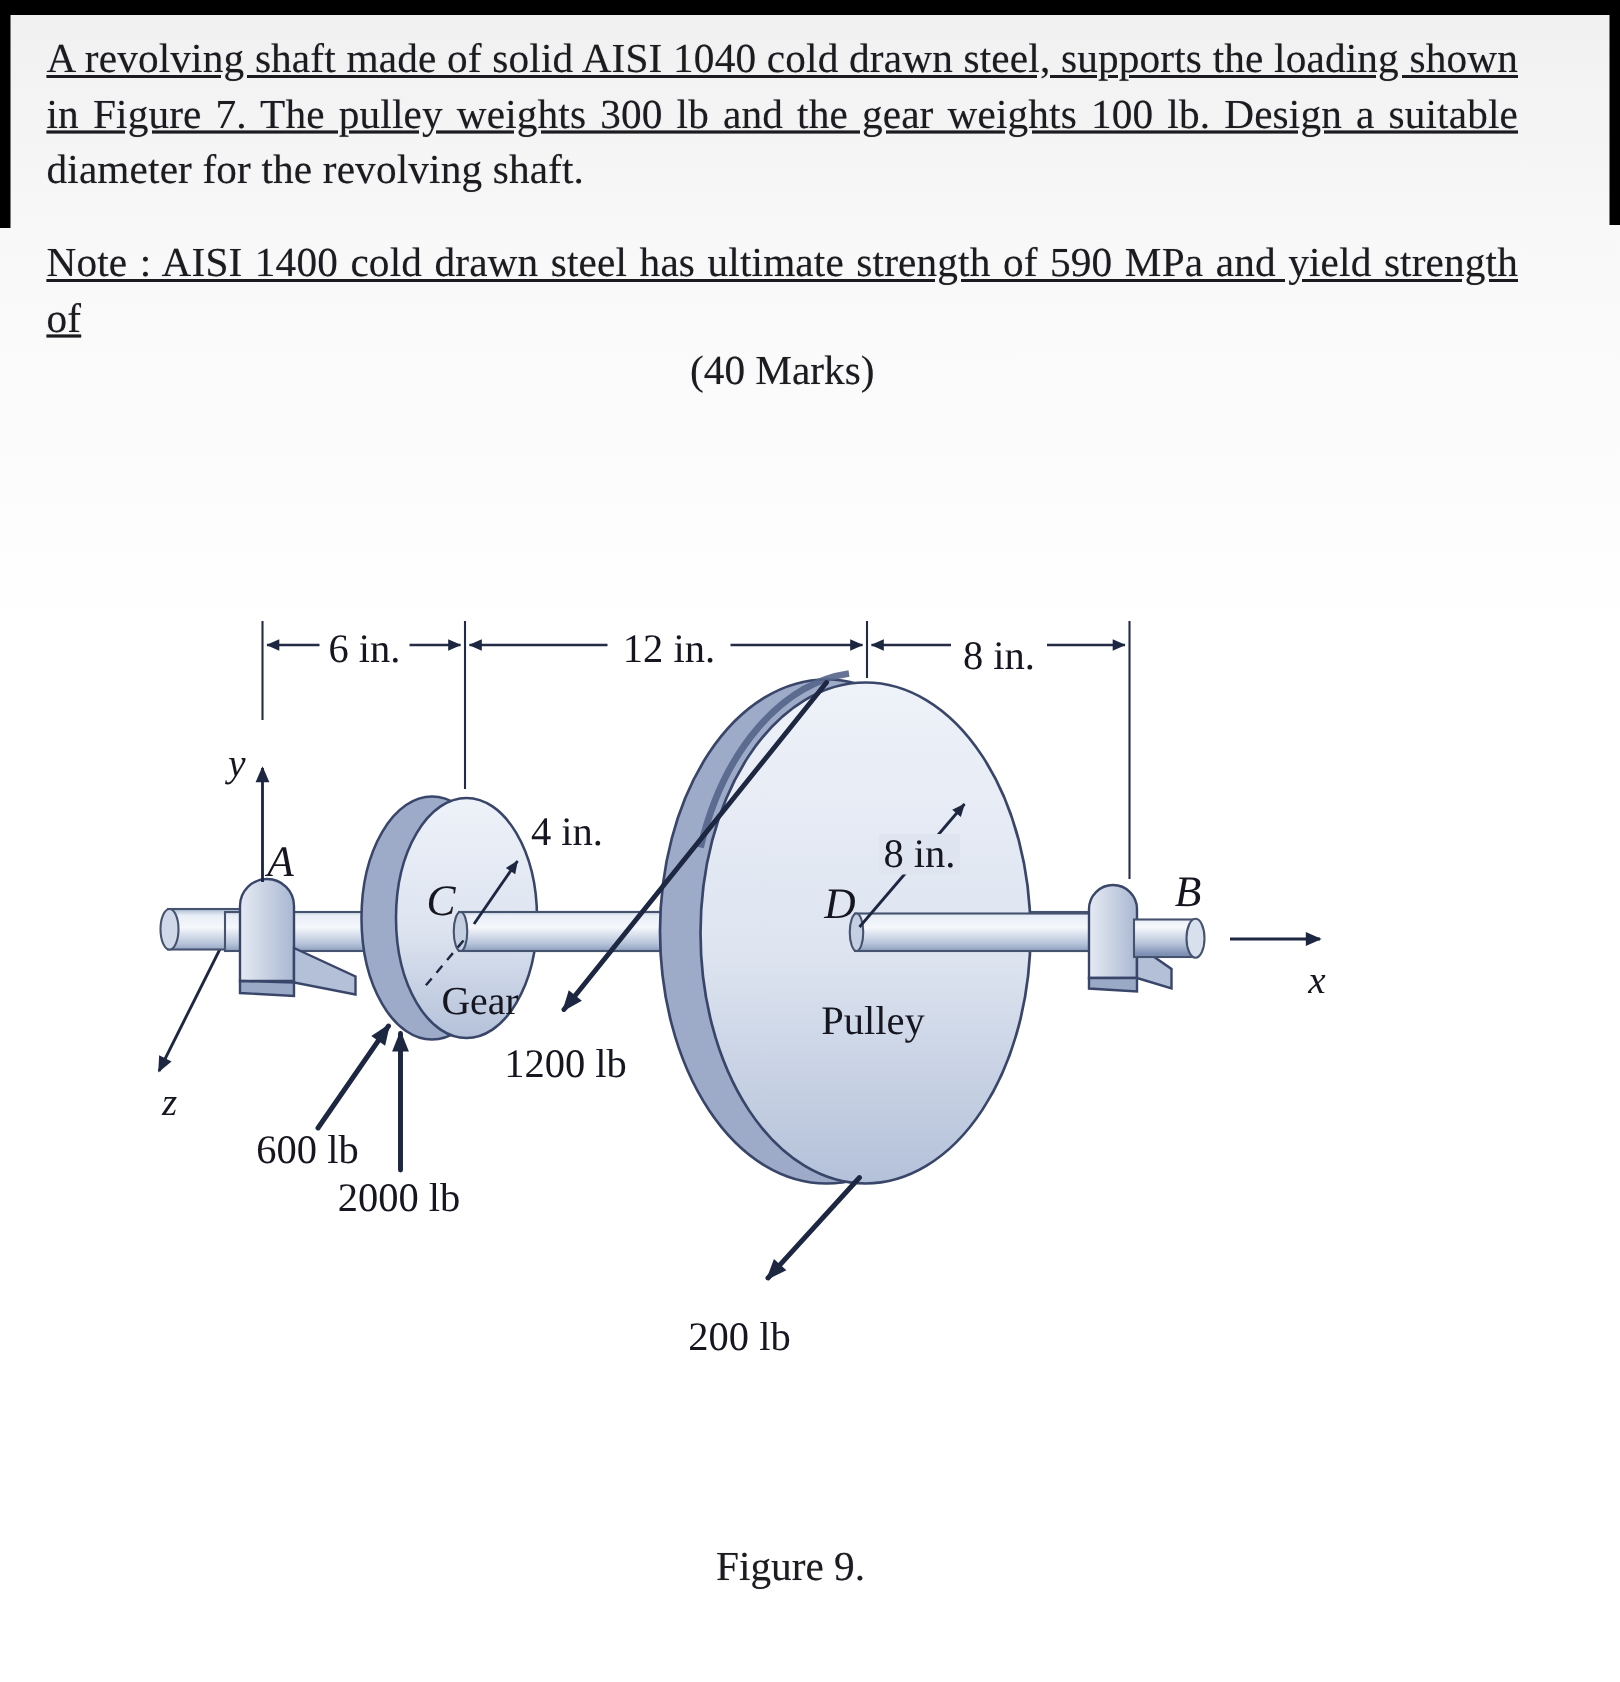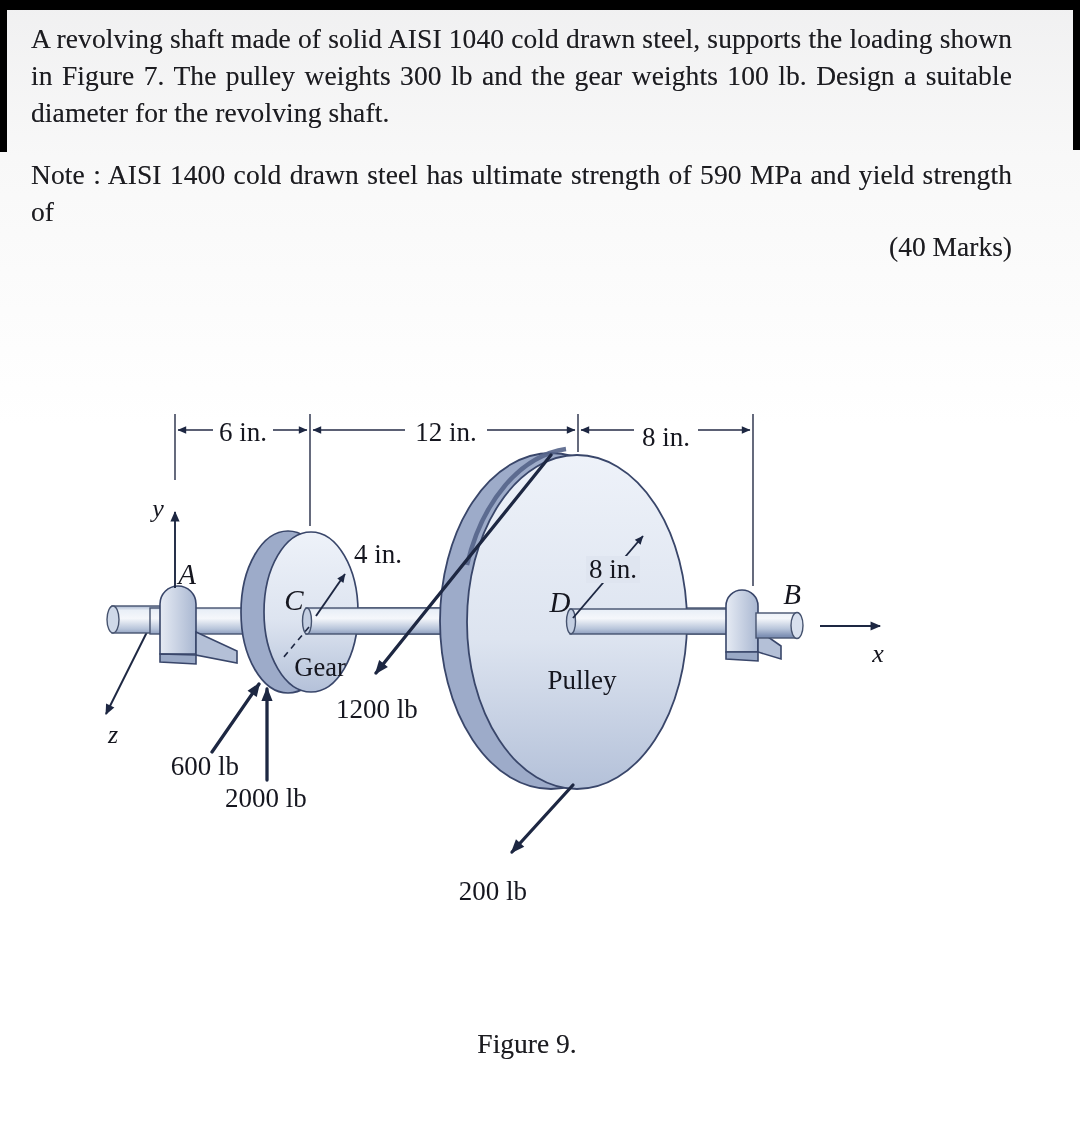--- a/index.html
+++ b/index.html
@@ -10,26 +10,26 @@
   }
   .bar-top{position:absolute;left:0;top:0;width:1080px;height:10px;background:#000;}
   .bar-left{position:absolute;left:0;top:0;width:7px;height:152px;background:#000;}
   .bar-right{position:absolute;right:0;top:0;width:7px;height:150px;background:#000;}
   .tline{
     position:relative;width:981px;height:37px;line-height:37px;
     font-size:27.5px;font-weight:500;letter-spacing:.1px;
     text-shadow:0 0 .6px rgba(20,20,30,.45);
     white-space:nowrap;
   }
-  .just{white-space:normal;text-align:justify;text-align-last:justify;}
+  .just{white-space:normal;text-align:justify;text-align-last:justify;text-decoration:underline;}
   .q-text{position:absolute;left:31px;top:20px;width:981px;}
   .q-note{position:absolute;left:31px;top:156px;width:981px;}
   .q-marks{
     position:absolute;top:228px;left:31px;width:981px;height:37px;line-height:37px;
-    text-align:right;font-size:27.5px;font-weight:500;text-shadow:0 0 .6px rgba(20,20,30,.45);
+    text-align:center;font-size:27.5px;font-weight:500;text-shadow:0 0 .6px rgba(20,20,30,.45);
   }
   .caption{
     position:absolute;top:1028px;left:377px;width:300px;text-align:center;
     font-size:27.5px;font-weight:500;text-shadow:0 0 .6px rgba(20,20,30,.45);
   }
   svg.fig{position:absolute;left:0;top:0;width:1080px;height:1121px;}
   svg text{font-family:"Liberation Serif",serif;fill:#15161f;}
   .ftxt{font-size:27px;}
   .ptxt{font-size:29px;font-style:italic;}
   .atxt{font-size:26px;font-style:italic;}

